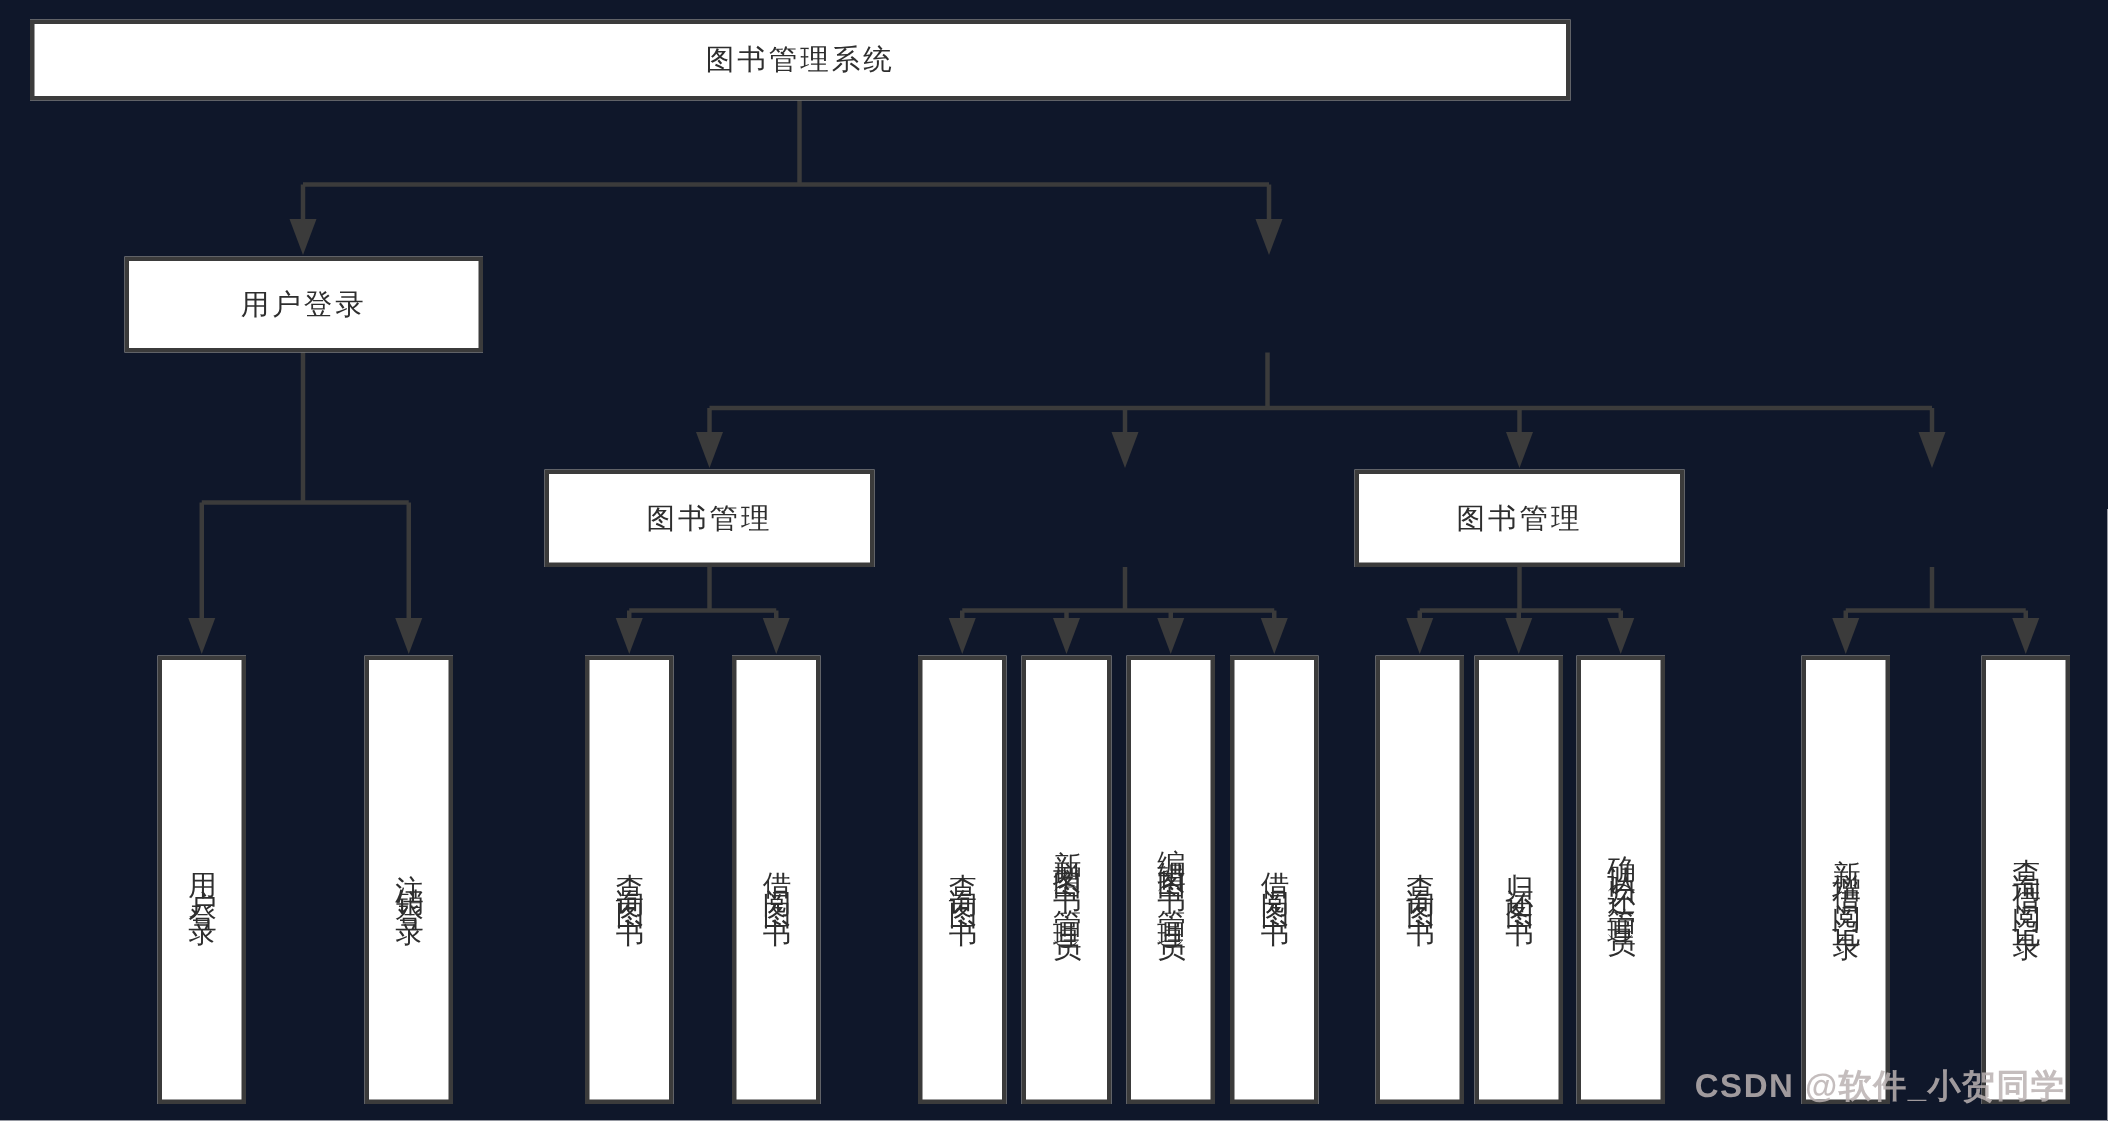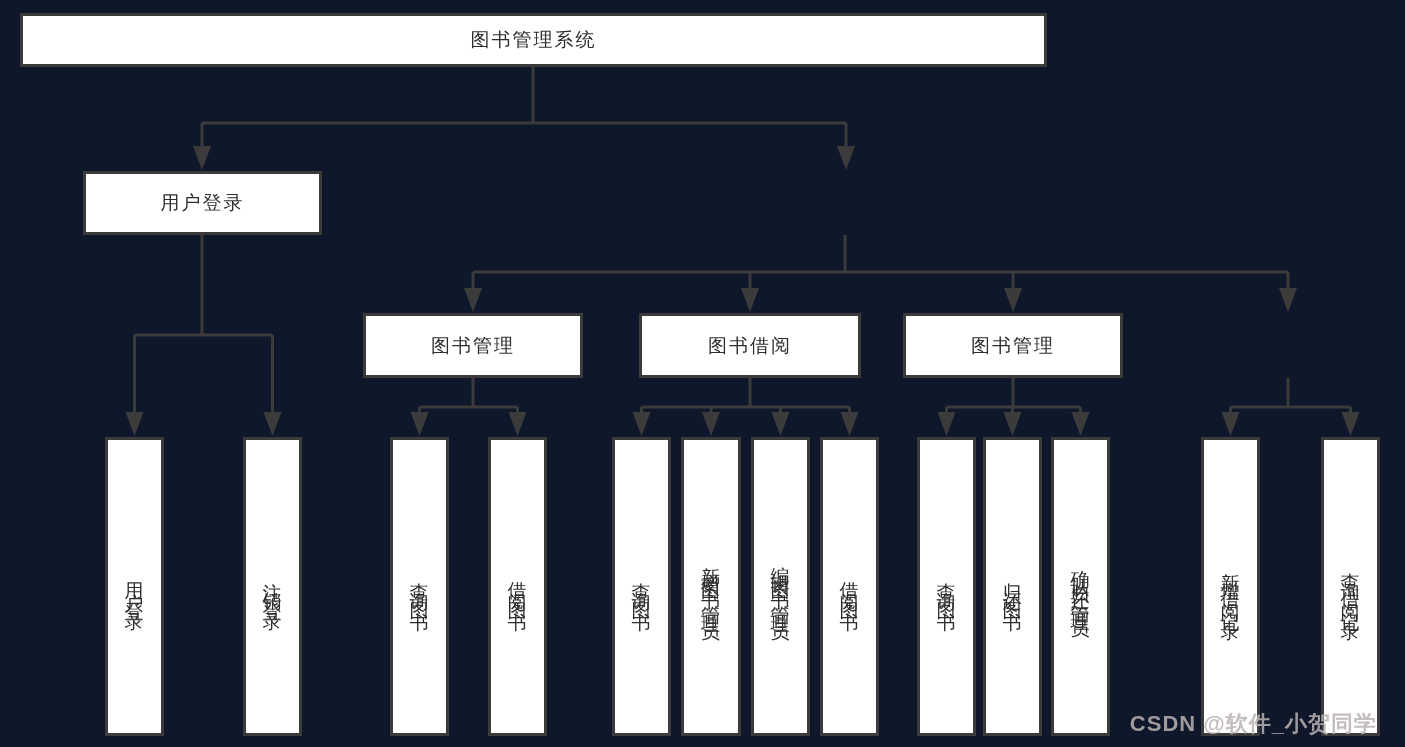--- a/index.html
+++ b/index.html
@@ -71,21 +71,20 @@
       <polygon points="1221.5,412 1239.5,412 1230.5,436"></polygon>
       <polygon points="1341.5,412 1359.5,412 1350.5,436"></polygon>
     </g>
   </svg>
 
   <div class="box" style="left:20px;top:13px;width:1027px;height:54px">图书管理系统</div>
 
   <div class="box" style="left:83px;top:171px;width:239px;height:64px">用户登录</div>
 
   <div class="box" style="left:363px;top:313px;width:220px;height:65px">图书管理</div>
-  <div class="box" style="left:639px;top:313px;width:222px;height:65px">图书借阅</div>
   <div class="box" style="left:903px;top:313px;width:220px;height:65px">图书管理</div>
 
   <div class="leaf" style="left:105px;top:437px;width:59px;height:299px">
     <span class="vtext">用户登录</span>
   </div>
   <div class="leaf" style="left:243px;top:437px;width:59px;height:299px">
     <span class="vtext">注销登录</span>
   </div>
 
   <div class="leaf" style="left:390px;top:437px;width:59px;height:299px">

